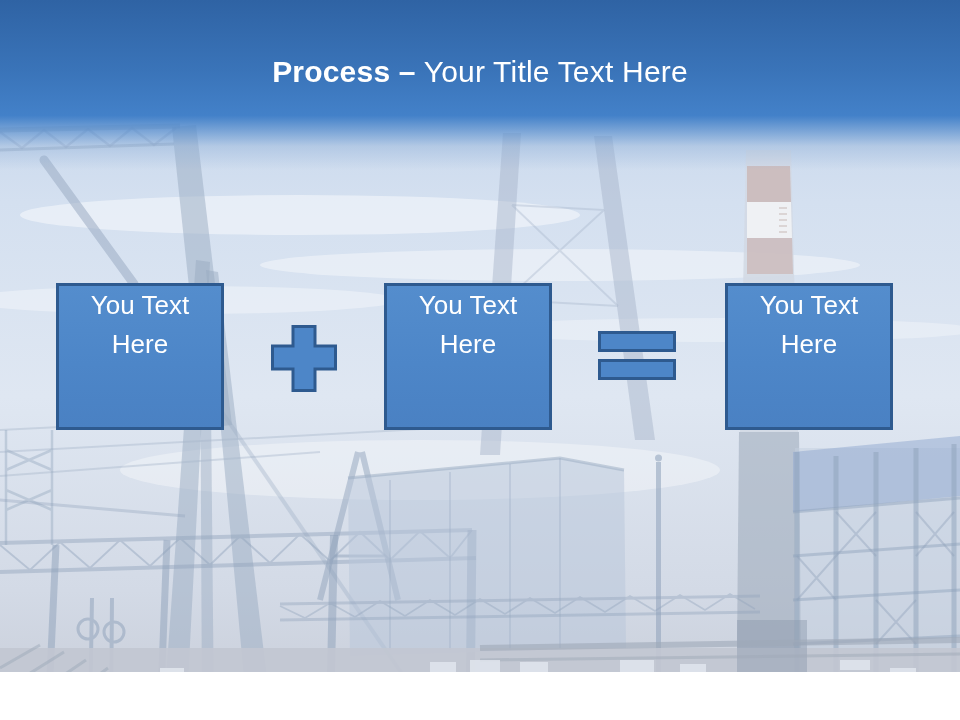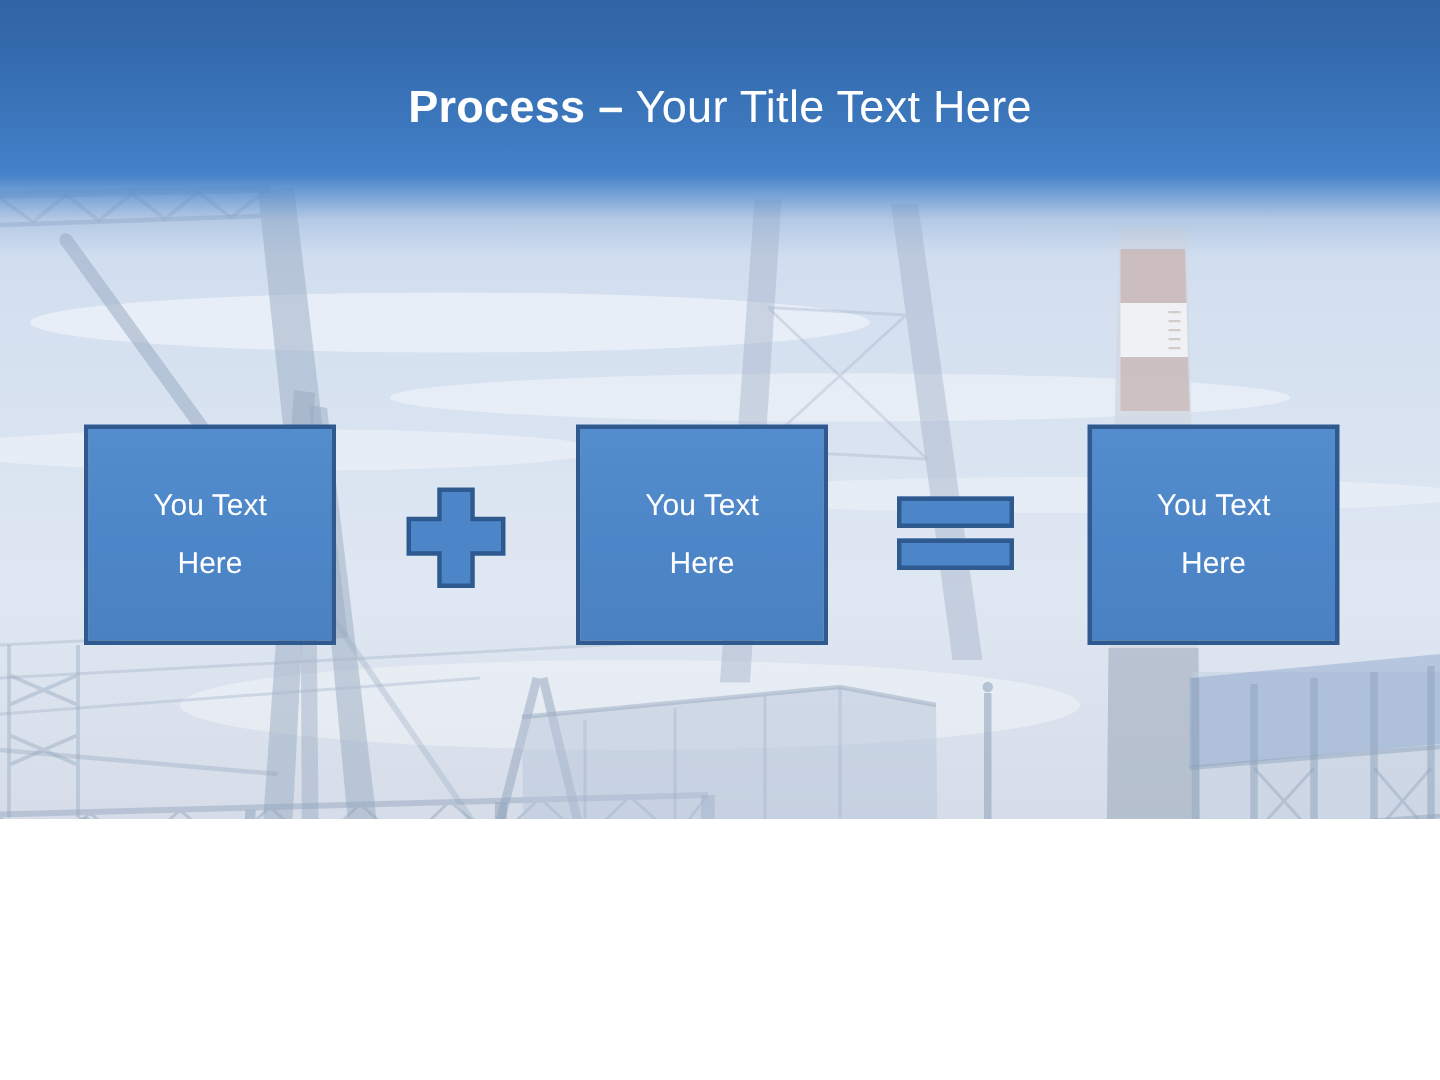--- a/index.html
+++ b/index.html
@@ -1,18 +1,18 @@
 <!DOCTYPE html>
 <html style="--header-top: #2f63a4; --header-mid: #4381c9; --box-fill: #4d86c8; --box-border: #2e5a8f; --title-text: #ffffff; --box-text: #ffffff;"><head>
 <meta charset="utf-8">
 <style>
   html,body{margin:0;padding:0;}
   body{width:960px;height:720px;overflow:hidden;background:#fff;
        font-family:"Liberation Sans","DejaVu Sans",sans-serif;}
-  .slide{position:relative;width:960px;height:546px;overflow:hidden;background:#d946ef;}
+  .slide{position:relative;width:960px;height:672px;overflow:hidden;background:#d946ef;}
 
   
   .bg{position:absolute;inset:0;width:960px;height:720px;display:block;}
 
   
   .header{position:absolute;top:0;left:0;width:960px;height:170px;
     background:linear-gradient(180deg,
       var(--header-top,#2f63a4) 0%,
       #3a74b9 42%,
       var(--header-mid,#4381c9) 68%,
@@ -20,22 +20,22 @@
       rgba(213,226,241,0) 100%);}
   .title{position:absolute;top:52px;left:0;width:960px;margin:0;
     text-align:center;font-size:30px;font-weight:400;line-height:40px;
     color:var(--title-text,#ffffff);letter-spacing:0.2px;}
   .title .kw{font-weight:700;}
 
   
   .box{position:absolute;top:283px;width:168px;height:147px;box-sizing:border-box;
     background:linear-gradient(180deg,#548dcd 0%,var(--box-fill,#4d86c8) 55%,#4a81c3 100%);
     border:3px solid var(--box-border,#2e5a8f);
-    display:flex;align-items:center;justify-content:center;text-align:center;
-    color:var(--box-text,#ffffff);font-size:20px;line-height:39px;padding:0 21px;}
+    display:flex;align-items:flex-start;justify-content:center;text-align:center;
+    color:var(--box-text,#ffffff);font-size:26px;line-height:39px;padding:0 21px;}
   .box1{left:56px;}
   .box2{left:384px;}
   .box3{left:725px;}
 
   
   .plus{position:absolute;left:270px;top:324px;width:68px;height:69px;}
 
   
   .equals{position:absolute;left:598px;top:331px;width:78px;height:49px;}
   .eq-bar{box-sizing:border-box;width:78px;height:21px;

